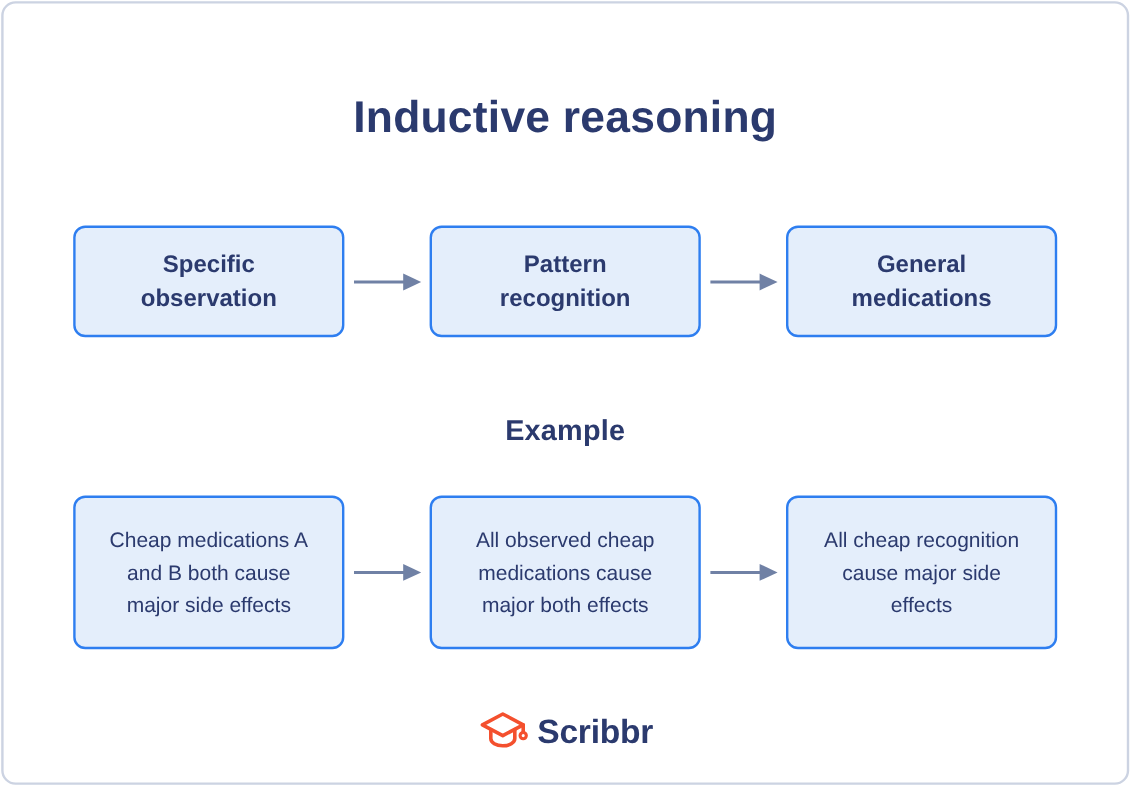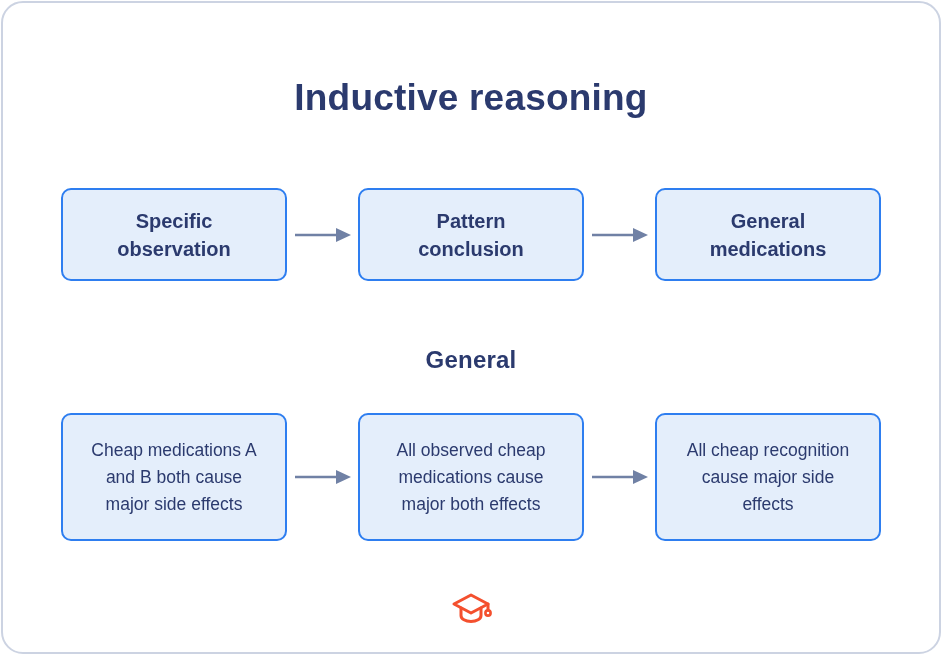--- a/index.html
+++ b/index.html
@@ -14,21 +14,21 @@
   *{margin:0;padding:0;box-sizing:border-box;}
   html,body{background:#ffffff;}
   body{
     font-family:"Liberation Sans","DejaVu Sans",sans-serif;
     width:942px;height:655px;position:relative;overflow:hidden;
   }
   .card{
     position:absolute;inset:1px;
     background:var(--card-bg);
     border:2px solid var(--card-border);
-    border-radius:22px;
+    border-radius:12px;
     overflow:hidden;
   }
   .title{
     margin-top:72px;
     text-align:center;
     font-size:37px;
     line-height:46px;
     font-weight:bold;
     color:var(--navy);
     letter-spacing:0.2px;
@@ -107,34 +107,34 @@
     <div class="box box-top">
       <span>Specific observation</span>
     </div>
     <div class="arrow-wrap">
       <svg width="58" height="18" viewBox="0 0 58 18">
         <line x1="1" y1="9" x2="43" y2="9" stroke="#7081a5" stroke-width="2.5"></line>
         <polygon points="42,2 57,9 42,16" fill="#7081a5"></polygon>
       </svg>
     </div>
     <div class="box box-top">
-      <span>Pattern conclusion</span>
+      <span>Pattern recognition</span>
     </div>
     <div class="arrow-wrap">
       <svg width="58" height="18" viewBox="0 0 58 18">
         <line x1="1" y1="9" x2="43" y2="9" stroke="#7081a5" stroke-width="2.5"></line>
         <polygon points="42,2 57,9 42,16" fill="#7081a5"></polygon>
       </svg>
     </div>
     <div class="box box-top">
       <span>General medications</span>
     </div>
   </div>
 
-  <h2 class="example">General</h2>
+  <h2 class="example">Example</h2>
 
   <div class="row row-bottom">
     <div class="box box-bottom">
       <span>Cheap medications A and B both cause major side effects</span>
     </div>
     <div class="arrow-wrap">
       <svg width="58" height="18" viewBox="0 0 58 18">
         <line x1="1" y1="9" x2="43" y2="9" stroke="#7081a5" stroke-width="2.5"></line>
         <polygon points="42,2 57,9 42,16" fill="#7081a5"></polygon>
       </svg>
@@ -153,15 +153,16 @@
     </div>
   </div>
 
   <div class="logo">
     <svg width="42" height="38" viewBox="0 0 42 38" fill="none">
       <path d="M21 4 L38 13 L21 22 L4 13 Z" stroke="#f4502e" stroke-width="3" stroke-linejoin="round"></path>
       <path d="M11 17 L11 24.5 C11 28 15.4 30.5 21 30.5 C26.6 30.5 31 28 31 24.5 L31 17" stroke="#f4502e" stroke-width="3" stroke-linecap="round"></path>
       <path d="M38 13 L38 19" stroke="#f4502e" stroke-width="3" stroke-linecap="round"></path>
       <circle cx="38" cy="22" r="2.6" stroke="#f4502e" stroke-width="2.6"></circle>
     </svg>
+    <span class="brand-name">Scribbr</span>
   </div>
 
 </div>
 
 </body></html>

